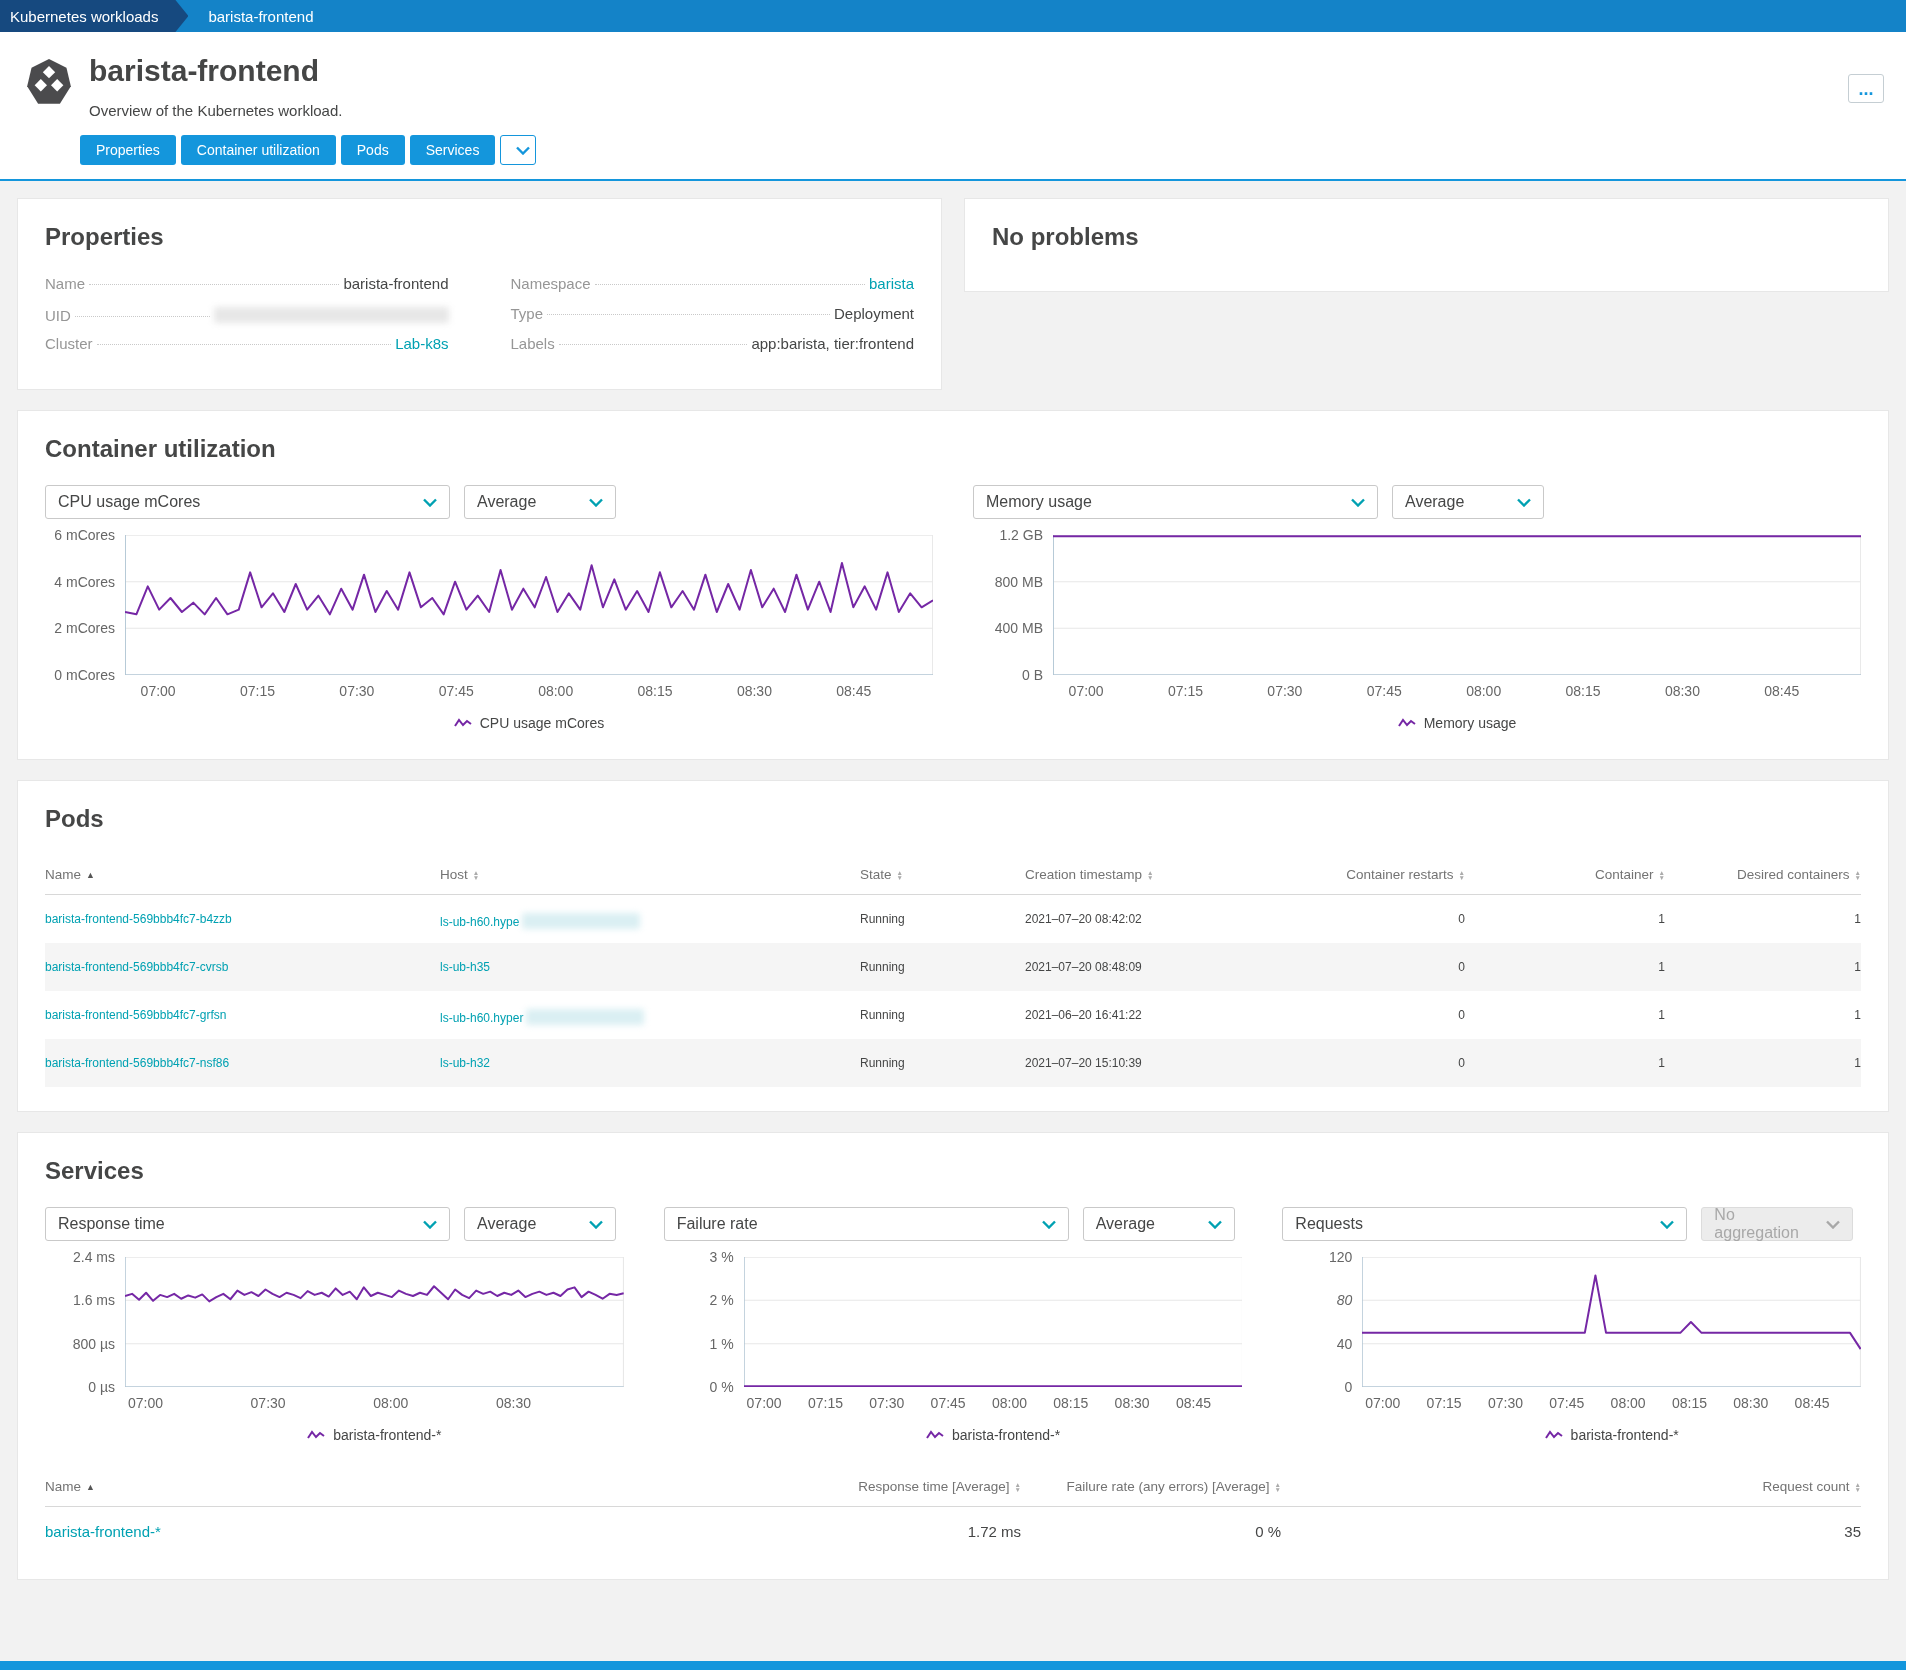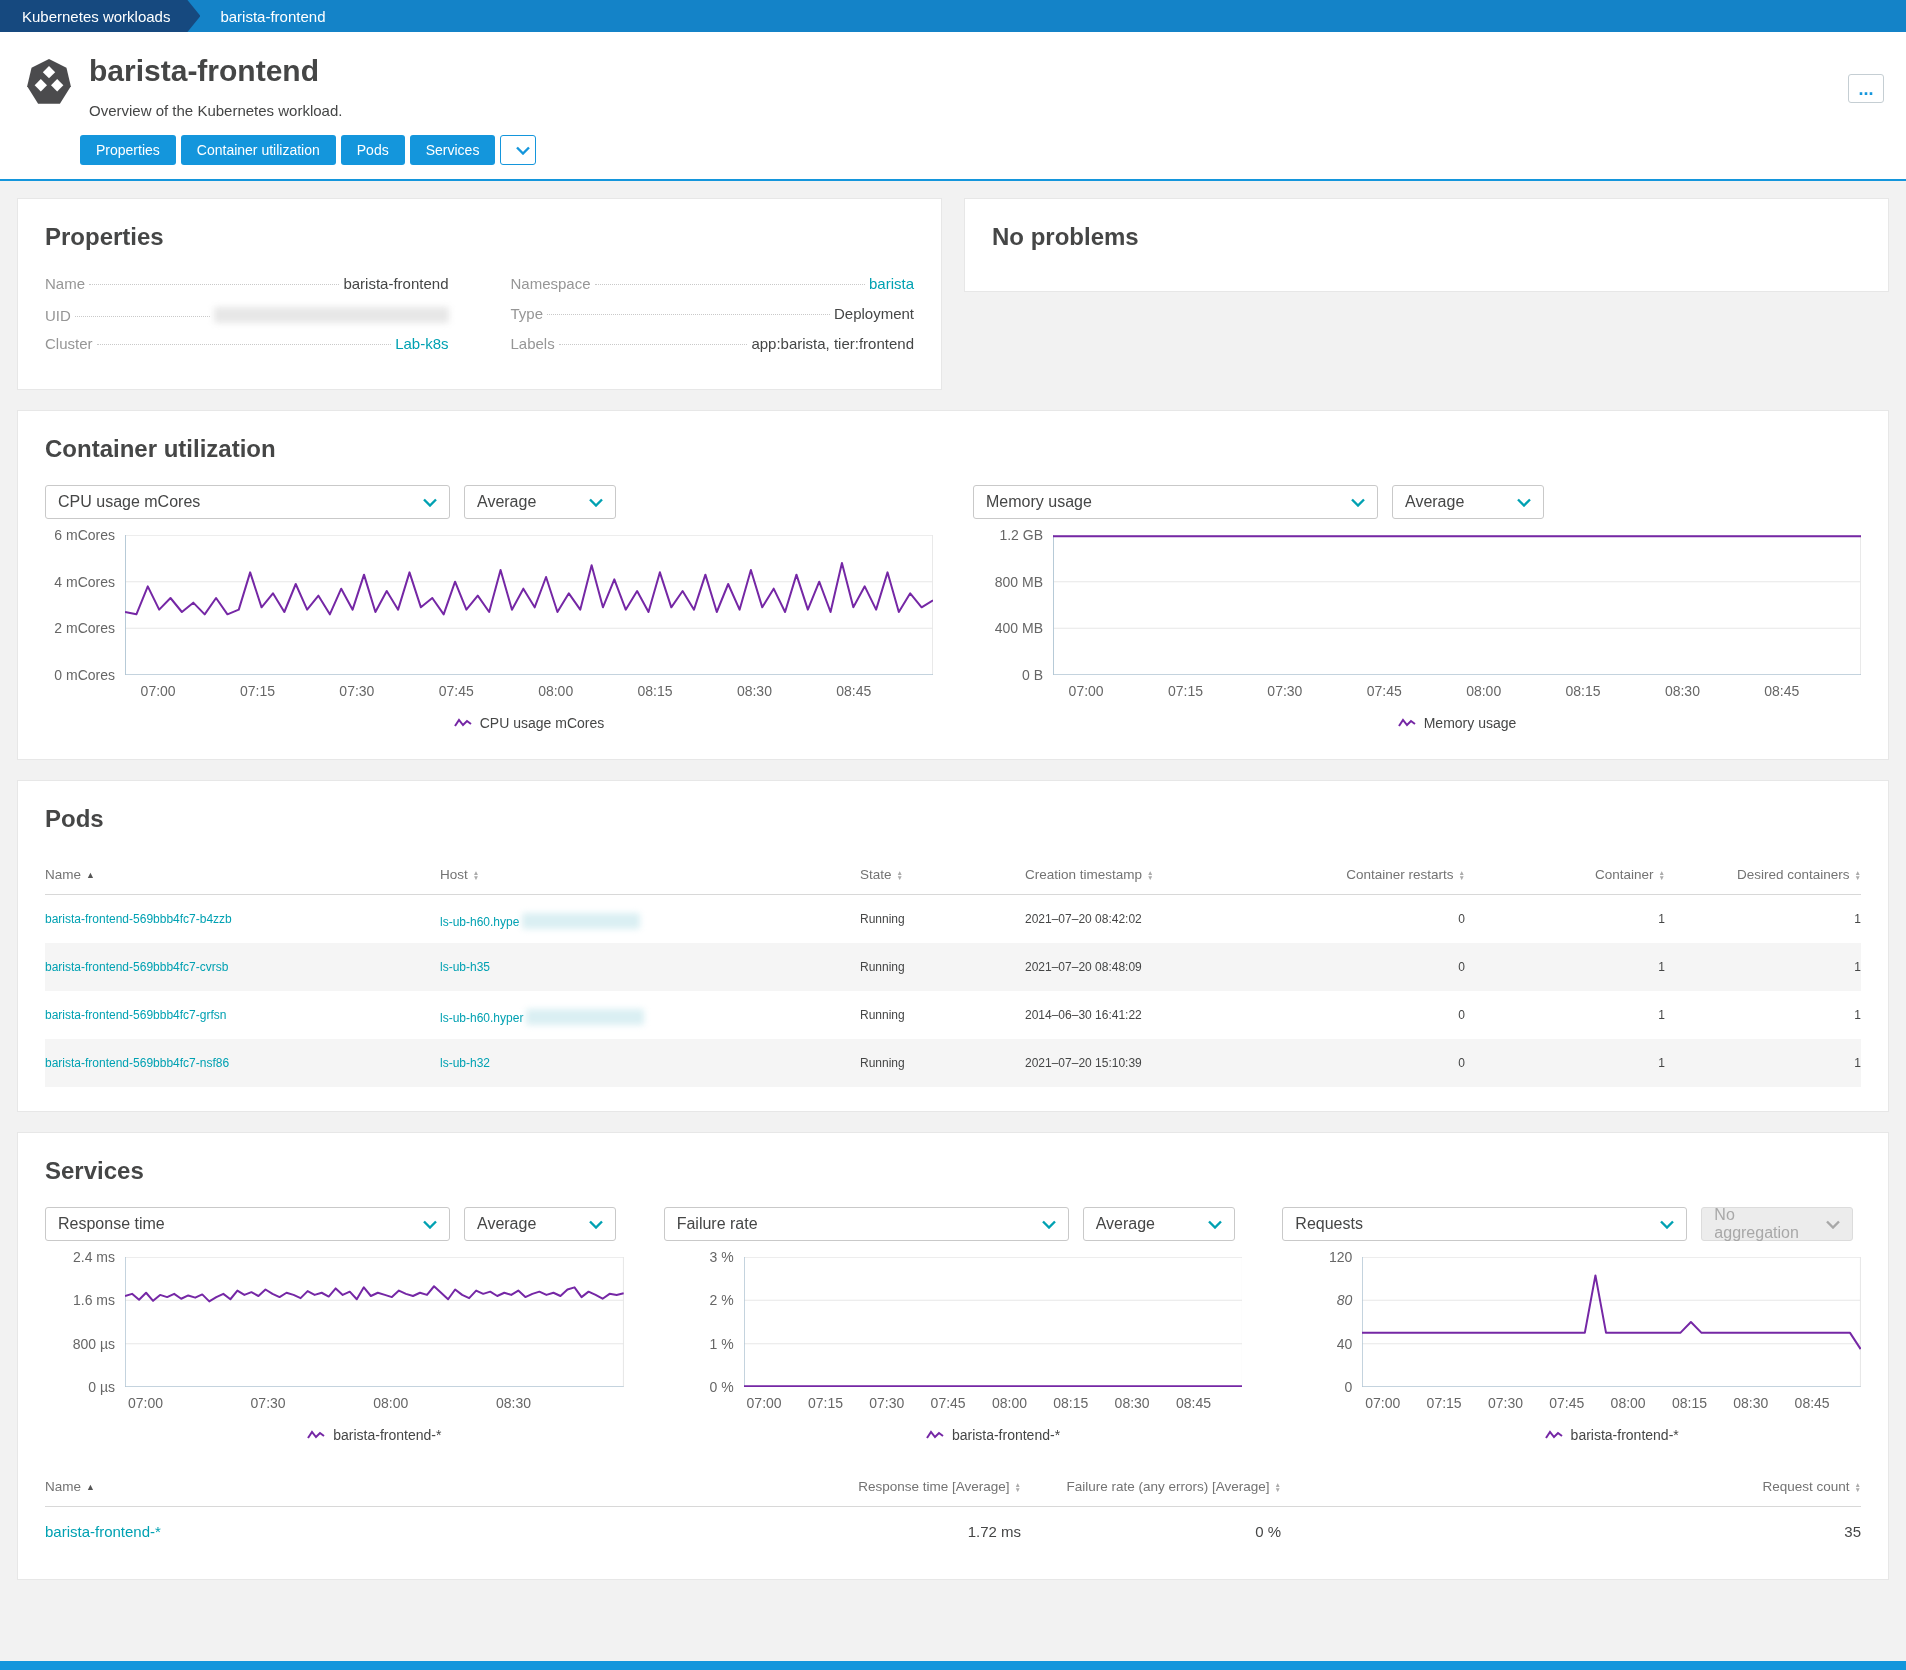--- a/index.html
+++ b/index.html
@@ -3,21 +3,21 @@
 <meta charset="utf-8">
 <style>
   * { box-sizing: border-box; }
   html,body { margin:0; padding:0; }
   body {
     width:1906px; height:1670px; position:relative; overflow:hidden;
     background:#f2f2f2; font-family:"Liberation Sans", sans-serif; color:#454646;
   }
   
   .topbar { height:32px; background:#1483c8; display:flex; align-items:stretch; color:#fff; font-size:15px; }
-  .crumb-root { background:#16497f; display:flex; align-items:center; padding:0 30px 0 22px; cursor:pointer;
+  .crumb-root { background:#16497f; display:flex; align-items:center; padding:0 30px 0 10px; cursor:pointer;
     clip-path: polygon(0 0, calc(100% - 13px) 0, 100% 50%, calc(100% - 13px) 100%, 0 100%); }
   .crumb-cur { display:flex; align-items:center; padding-left:20px; }
   
   .header { background:#fff; padding:22px 27px 0 27px; position:relative; border-bottom:2px solid #1496dc; }
   .header-top { display:flex; align-items:flex-start; gap:18px; }
   .k8s-icon { width:44px; height:48px; margin-top:4px; flex:none; }
   .page-title { font-size:30px; font-weight:bold; margin:0; color:#454646; line-height:34px; }
   .subtitle { font-size:15px; color:#454646; margin-top:14px; }
   .more-btn { position:absolute; right:22px; top:42px; width:36px; height:29px; background:#fff;
     border:1px solid #c5ced3; border-radius:3px; color:#1496dc; font-size:18px; font-weight:bold;
@@ -327,21 +327,21 @@
           <div>Running</div>
           <div>2021–07–20 08:48:09</div>
           <div class="colr">0</div>
           <div class="colr">1</div>
           <div class="colr">1</div>
         </div>
         <div class="prow">
           <div><span class="link">barista-frontend-569bbb4fc7-grfsn</span></div>
           <div><span class="link">ls-ub-h60.hyper</span><span class="hostblur"></span></div>
           <div>Running</div>
-          <div>2014–06–30 16:41:22</div>
+          <div>2021–06–20 16:41:22</div>
           <div class="colr">0</div>
           <div class="colr">1</div>
           <div class="colr">1</div>
         </div>
         <div class="prow">
           <div><span class="link">barista-frontend-569bbb4fc7-nsf86</span></div>
           <div><span class="link">ls-ub-h32</span></div>
           <div>Running</div>
           <div>2021–07–20 15:10:39</div>
           <div class="colr">0</div>

